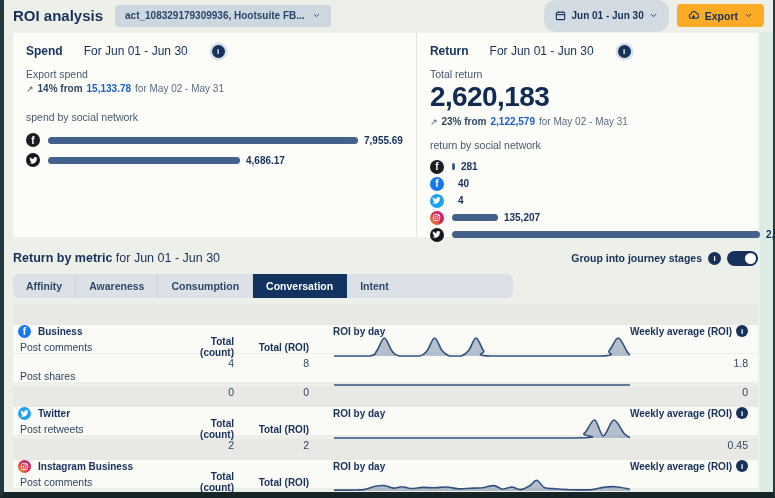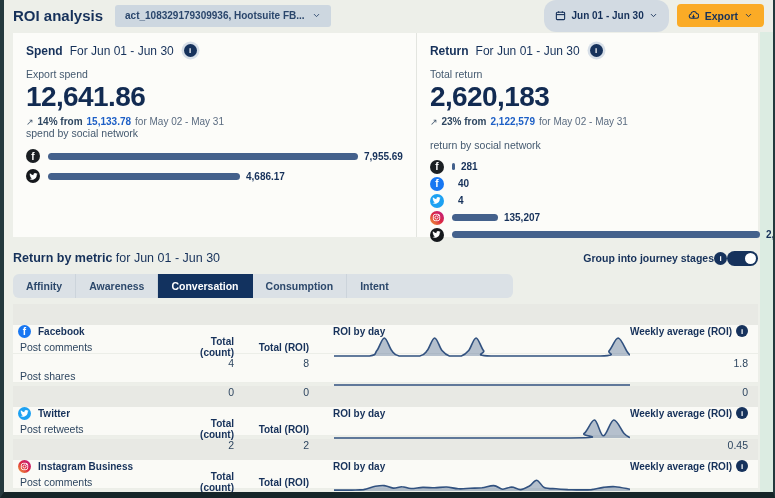--- a/index.html
+++ b/index.html
@@ -36,57 +36,57 @@
     display:flex; align-items:center; gap:6px; cursor:pointer;
   }
   .chev { width:9px; height:9px; flex:none; }
   .chev polyline { fill:none; stroke:currentColor; stroke-width:2.4; stroke-linecap:round; stroke-linejoin:round; }
   .mini-ic { width:11px; height:11px; flex:none; }
 
   
   .cards { display:flex; margin:2px 15px 0 9px; background:#fcfcf9; height:204px; position:relative; z-index:1; }
   .card { flex:1; padding:11px 13px 0 13px; }
   .card + .card { border-left:1px solid #e3e5e0; }
-  .panel-title { font-size:12px; color:#16315a; display:flex; gap:7px; }
+  .panel-title { font-size:12px; color:#16315a; display:flex; align-items:center; gap:21px; }
   .panel-title b { font-weight:800; }
   .info-ic {
     width:13px; height:13px; border-radius:50%; background:#16325c; color:#fff;
     font-size:8px; font-weight:700; font-style:normal;
     display:inline-flex; align-items:center; justify-content:center; flex:none; cursor:pointer;
   }
   .info-ic.halo { box-shadow:0 0 0 2.5px #d7dfe8; margin-left:3px; }
   .total-label { font-size:10.5px; color:#44596f; margin-top:10px; }
   .big-num { font-size:28px; font-weight:800; color:#122b52; letter-spacing:-0.6px; margin-top:1px; }
   .trend { font-size:10px; display:flex; align-items:center; gap:4px; margin-top:3px; white-space:nowrap; }
   .trend .arr { font-size:9px; color:#44596f; }
   .trend b { color:#2e4660; font-weight:700; }
   .trend a { color:#1d5fc6; font-weight:700; text-decoration:none; cursor:pointer; }
   .trend .per { color:#5a6b80; }
-  .net-label { font-size:10.5px; color:#44596f; margin-bottom:7px; }
+  .net-label { font-size:10.5px; color:#44596f; margin-top:17px; margin-bottom:7px; }
   .net-label.tight { margin-top:12px; }
   .bar-row { display:flex; align-items:center; height:20px; }
   .bar-row.slim { height:17px; }
   .sicon {
     width:14px; height:14px; border-radius:50%; color:#fff; flex:none; margin-right:8px;
     display:flex; align-items:center; justify-content:center; overflow:hidden;
   }
   .sicon svg { width:9px; height:9px; }
   .sicon.s-fb { background:#1877f2; } .sicon.s-fb::before { content:"f"; font-size:10px; font-weight:700; }
   .sicon.s-fbd { background:#1b1f23; } .sicon.s-fbd::before { content:"f"; font-size:10px; font-weight:700; }
   .sicon.s-tw { background:#1da1f2; }
   .sicon.s-twd { background:#15181c; }
   .sicon.s-ig { background:linear-gradient(45deg,#f09433,#e6683c 25%,#dc2743 50%,#cc2366 75%,#bc1888); }
   .bar { height:7px; border-radius:4px; background:#44618c; flex:none; }
   .bar-val { font-size:10px; font-weight:700; color:#16315a; margin-left:6px; white-space:nowrap; }
 
   
   .metrics-head { display:flex; align-items:center; margin:12px 15px 0 9px; height:18px; }
   .mtitle { font-size:12.5px; color:#16315a; }
   .mtitle b { font-weight:800; }
-  .mh-right { margin-left:auto; display:flex; align-items:center; gap:0; }
+  .mh-right { margin-left:auto; display:flex; align-items:center; gap:6px; }
   .toggle-label { font-size:10.5px; font-weight:700; color:#16315a; }
   .toggle { width:31px; height:15px; border-radius:9px; background:#16325c; position:relative; cursor:pointer; border:none; }
   .toggle .knob { position:absolute; right:2px; top:2px; width:11px; height:11px; border-radius:50%; background:#fff; }
 
   .tabs { display:flex; background:#dbe1e6; border-radius:6px; margin:7px 0 6px 9px; width:500px; height:24px; overflow:hidden; }
   .tab {
     border:none; background:transparent; font-family:inherit; padding:0 13px;
     font-size:10.5px; font-weight:700; color:#2c486b; cursor:pointer; height:100%;
     border-right:1px solid #ccd4db;
   }
@@ -151,21 +151,20 @@
 
 <section class="cards">
 
   <div class="card">
     <div class="panel-title">
       <b>Spend</b>
       <span>For Jun 01 - Jun 30</span>
       <i class="info-ic halo">i</i>
     </div>
     <div class="total-label">Export spend</div>
-    <div class="big-num">12,641.86</div>
     <div class="trend">
       <span class="arr">↗</span>
       <b>14% from</b>
       <a>15,133.78</a>
       <span class="per">for May 02 - May 31</span>
     </div>
     <div class="net-label">spend by social network</div>
     <div>
       <div class="bar-row">
         <span class="sicon s-fbd"></span>
@@ -253,31 +252,31 @@
     <i class="info-ic">i</i>
     <button class="toggle">
         <span class="knob"></span>
       </button>
   </div>
 </div>
 
 <div class="tabs">
   <button class="tab">Affinity</button>
   <button class="tab">Awareness</button>
+  <button class="tab">Consumption</button>
   <button class="tab active">Conversation</button>
-  <button class="tab">Consumption</button>
   <button class="tab">Intent</button>
 </div>
 
 <div class="table">
 
   <div class="grid ghead">
     <div class="gname">
       <span class="sicon s-fb"></span>
-      <span>Facebook</span>
+      <span>Business</span>
     </div>
     <div class="num">Total (count)</div>
     <div class="num">Total (ROI)</div>
     <div class="dayhead">ROI by day</div>
     <div class="whead">
         <span>Weekly average (ROI)</span>
         <i class="info-ic">i</i>
       </div>
   </div>
   <div class="grid trow">

